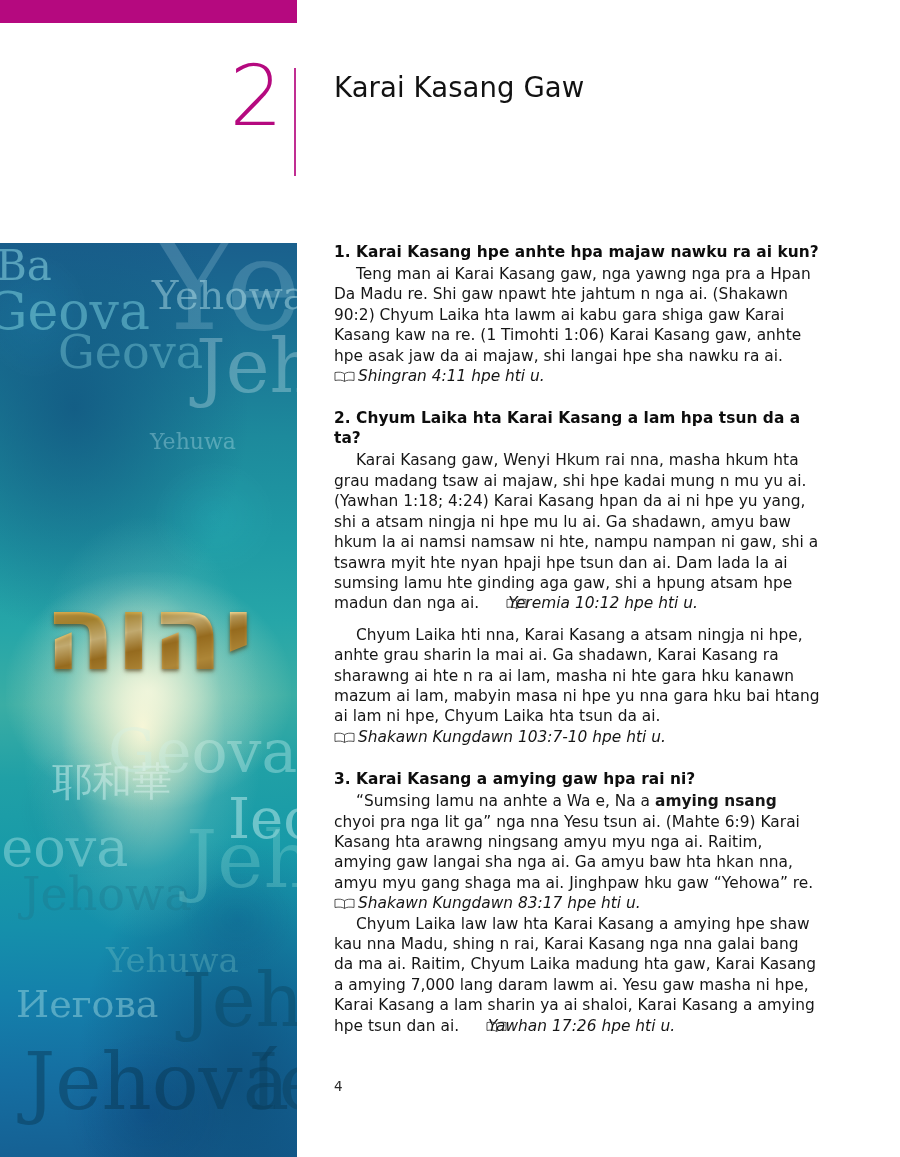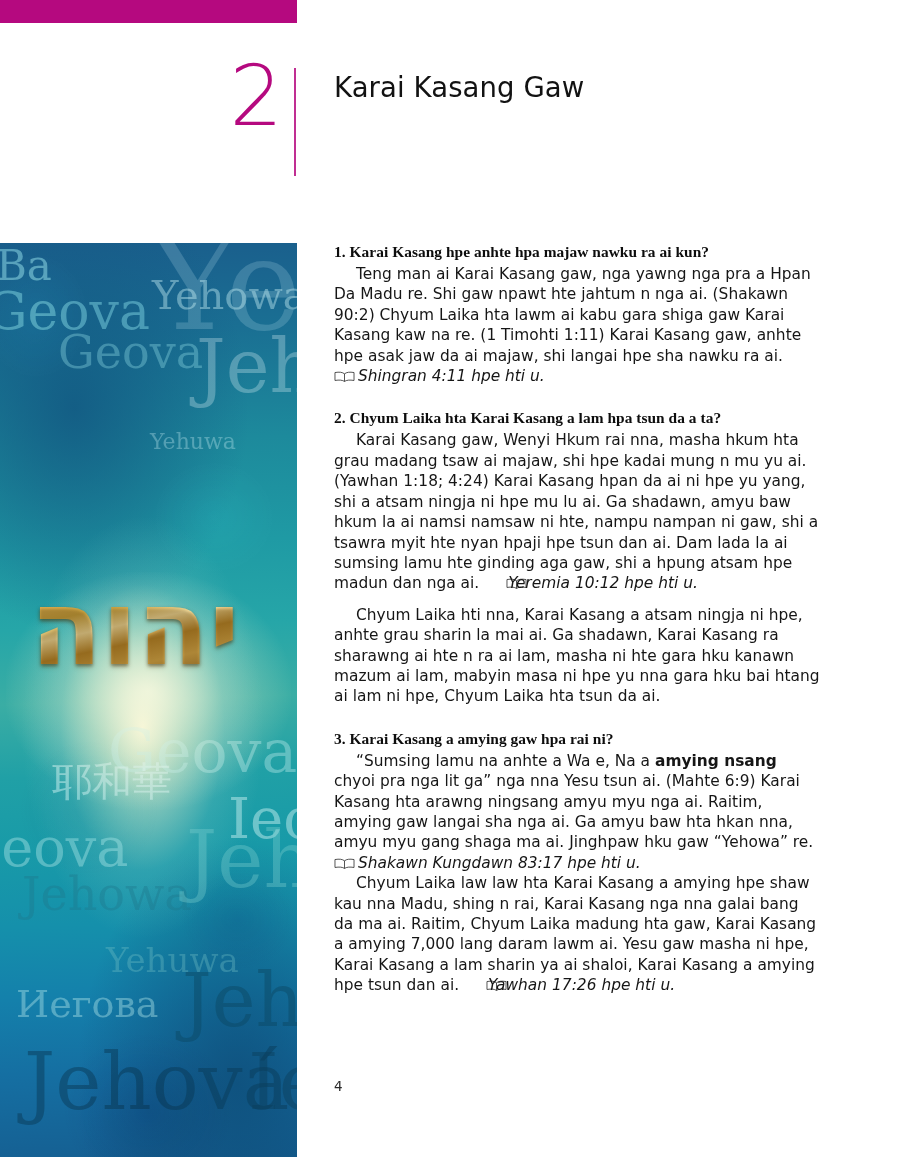--- a/index.html
+++ b/index.html
@@ -124,28 +124,28 @@
     left: 2%;
     top: 36%;
     width: 96%;
     height: 26%;
     background: radial-gradient(ellipse at 50% 50%, rgba(255,252,226,.75) 0%, rgba(255,250,214,.32) 36%, rgba(255,255,255,0) 72%);
     pointer-events: none;
   }
   
   .tetra {
     position: absolute;
-    left: 20px;
+    left: 34px;
     top: 330px;
     width: 230px;
     height: 110px;
     direction: rtl;
     display: flex;
     justify-content: center;
-    align-items: center;
+    align-items: flex-end;
     gap: 4px;
   }
   .heb {
     font-family: "DejaVu Sans", "Liberation Sans", sans-serif;
     font-size: 104px;
     line-height: .95;
     font-weight: 700;
     background: linear-gradient(168deg,
       #fbe9b4 0%,
       #e3b457 16%,
@@ -169,21 +169,20 @@
     top: 242px;
     width: 486px;
   }
   .q-head {
     font-size: 15.4px;
     font-weight: 700;
     line-height: 1.30;
     color: #0d0d0d;
     margin: 0 0 2px 0;
     letter-spacing: .05px;
-    font-family: Liberation Serif, serif;
   }
   .q-head.gap { margin-top: 22px; }
   .para {
     font-size: 15.4px;
     line-height: 1.325;
     margin: 0;
     text-indent: 22px;
     color: #161616;
     letter-spacing: .02px;
   }
@@ -255,40 +254,48 @@
   <div class="art-glow"></div>
 
   <div class="tetra">
     <span class="heb">יהוה</span>
   </div>
 </div>
 
 <div class="col">
 
   <h2 class="q-head">1. Karai Kasang hpe anhte hpa majaw nawku ra ai kun?</h2>
-  <p class="para"><span>Teng man ai Karai Kasang gaw, nga yawng nga pra a Hpan Da Madu re. Shi gaw npawt hte jahtum n nga ai. (Shakawn 90:2) Chyum Laika hta lawm ai kabu gara shiga gaw Karai Kasang kaw na re. (1 Timohti 1:11) Karai Kasang gaw, anhte hpe asak jaw da ai majaw, shi langai hpe sha nawku ra ai.</span></p>
+  <p class="para"><span>Teng man ai Karai Kasang gaw, nga yawng nga pra a Hpan Da Madu re. Shi gaw npawt hte jahtum n nga ai. (Shakawn 90:2) Chyum Laika hta lawm ai kabu gara shiga gaw Karai Kasang kaw na re. (1 Timohti 1:06) Karai Kasang gaw, anhte hpe asak jaw da ai majaw, shi langai hpe sha nawku ra ai.</span></p>
   <p class="ref-line">
     <span class="bookicon">
       <svg viewBox="0 0 26 13" width="21" height="11" aria-hidden="true">
         <path d="M13 3.2 C10.4 1.1 6.6 0.7 1.2 1.6 L1.2 11.4 C6.6 10.5 10.4 10.9 13 12.6 C15.6 10.9 19.4 10.5 24.8 11.4 L24.8 1.6 C19.4 0.7 15.6 1.1 13 3.2 Z" fill="none" stroke="#2b2b2b" stroke-width="1"></path>
         <path d="M13 3.2 L13 12.6" fill="none" stroke="#2b2b2b" stroke-width="1"></path>
       </svg>
     </span><span>Shingran 4:11 hpe hti u.</span>
   </p>
 
   <h2 class="q-head gap">2. Chyum Laika hta Karai Kasang a lam hpa tsun da a ta?</h2>
   <p class="para"><span>Karai Kasang gaw, Wenyi Hkum rai nna, masha hkum hta grau madang tsaw ai majaw, shi hpe kadai mung n mu yu ai. (Yawhan 1:18; 4:24) Karai Kasang hpan da ai ni hpe yu yang, shi a atsam ningja ni hpe mu lu ai. Ga shadawn, amyu baw hkum la ai namsi namsaw ni hte, nampu nampan ni gaw, shi a tsawra myit hte nyan hpaji hpe tsun dan ai. Dam lada la ai sumsing lamu hte ginding aga gaw, shi a hpung atsam hpe madun dan nga ai.</span>
     <span class="bookicon">
       <svg viewBox="0 0 26 13" width="21" height="11" aria-hidden="true">
         <path d="M13 3.2 C10.4 1.1 6.6 0.7 1.2 1.6 L1.2 11.4 C6.6 10.5 10.4 10.9 13 12.6 C15.6 10.9 19.4 10.5 24.8 11.4 L24.8 1.6 C19.4 0.7 15.6 1.1 13 3.2 Z" fill="none" stroke="#2b2b2b" stroke-width="1"></path>
         <path d="M13 3.2 L13 12.6" fill="none" stroke="#2b2b2b" stroke-width="1"></path>
       </svg>
     </span><span class="cite">Yeremia 10:12 hpe hti u.</span>
   </p>
   <p class="para"><span>Chyum Laika hti nna, Karai Kasang a atsam ningja ni hpe, anhte grau sharin la mai ai. Ga shadawn, Karai Kasang ra sharawng ai hte n ra ai lam, masha ni hte gara hku kanawn mazum ai lam, mabyin masa ni hpe yu nna gara hku bai htang ai lam ni hpe, Chyum Laika hta tsun da ai.</span></p>
+  <p class="ref-line">
+    <span class="bookicon">
+      <svg viewBox="0 0 26 13" width="21" height="11" aria-hidden="true">
+        <path d="M13 3.2 C10.4 1.1 6.6 0.7 1.2 1.6 L1.2 11.4 C6.6 10.5 10.4 10.9 13 12.6 C15.6 10.9 19.4 10.5 24.8 11.4 L24.8 1.6 C19.4 0.7 15.6 1.1 13 3.2 Z" fill="none" stroke="#2b2b2b" stroke-width="1"></path>
+        <path d="M13 3.2 L13 12.6" fill="none" stroke="#2b2b2b" stroke-width="1"></path>
+      </svg>
+    </span><span>Shakawn Kungdawn 103:7-10 hpe hti u.</span>
+  </p>
 
   <h2 class="q-head gap">3. Karai Kasang a amying gaw hpa rai ni?</h2>
   <p class="para"><span>“Sumsing lamu na anhte a Wa e, Na a </span><b>amying nsang</b><span> chyoi pra nga lit ga” nga nna Yesu tsun ai. (Mahte 6:9) Karai Kasang hta arawng ningsang amyu myu nga ai. Raitim, amying gaw langai sha nga ai. Ga amyu baw hta hkan nna, amyu myu gang shaga ma ai. Jinghpaw hku gaw “Yehowa” re.</span></p>
   <p class="ref-line">
     <span class="bookicon">
       <svg viewBox="0 0 26 13" width="21" height="11" aria-hidden="true">
         <path d="M13 3.2 C10.4 1.1 6.6 0.7 1.2 1.6 L1.2 11.4 C6.6 10.5 10.4 10.9 13 12.6 C15.6 10.9 19.4 10.5 24.8 11.4 L24.8 1.6 C19.4 0.7 15.6 1.1 13 3.2 Z" fill="none" stroke="#2b2b2b" stroke-width="1"></path>
         <path d="M13 3.2 L13 12.6" fill="none" stroke="#2b2b2b" stroke-width="1"></path>
       </svg>
     </span><span>Shakawn Kungdawn 83:17 hpe hti u.</span>

